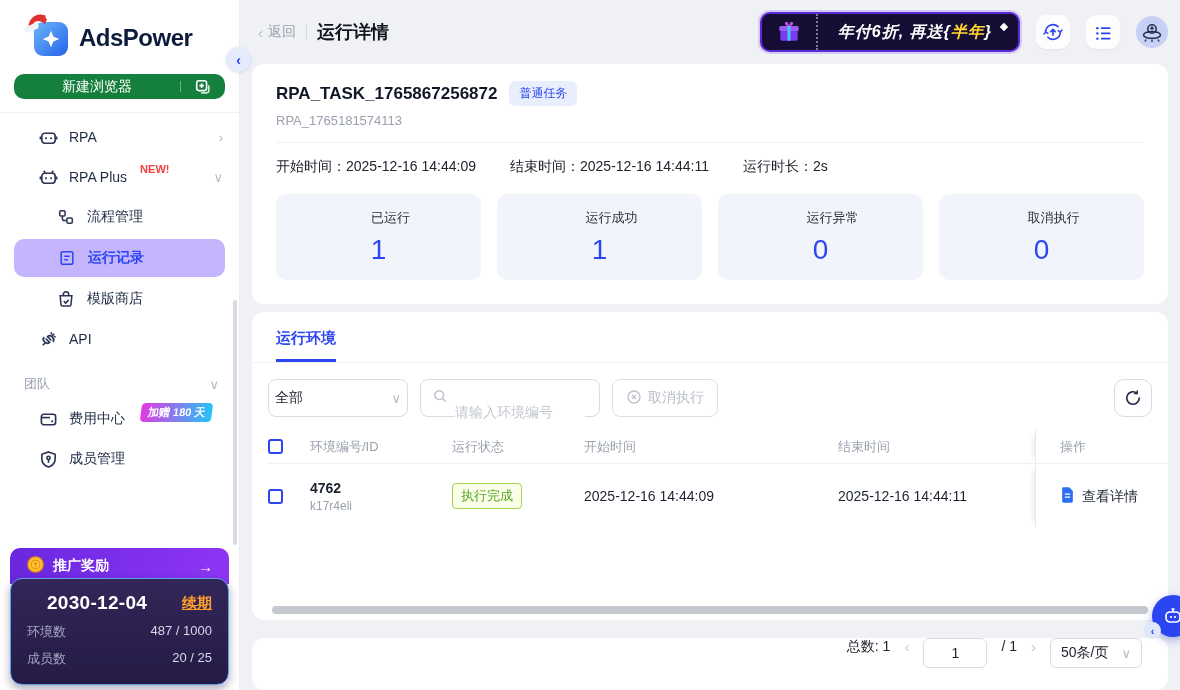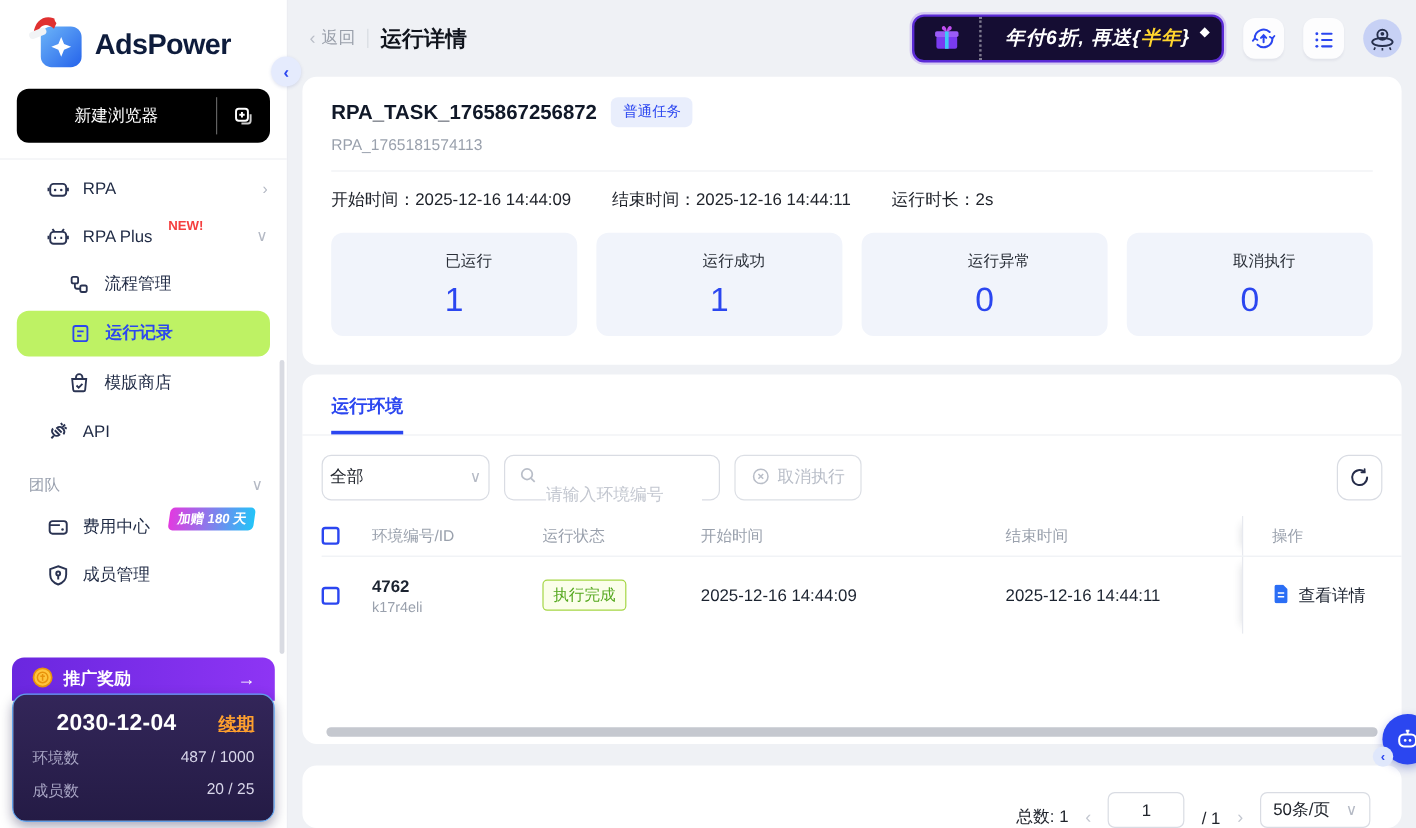--- a/index.html
+++ b/index.html
@@ -8,39 +8,39 @@
   .app { position:relative; width:1180px; height:690px; display:flex; overflow:hidden; }
 
   
   .sidebar { position:relative; width:240px; background:#fff; flex-shrink:0; border-right:1px solid #ecedf2; }
   .logo { display:flex; align-items:center; gap:9px; padding:20px 0 12px 34px; }
   .logo-mark { position:relative; width:36px; height:36px; }
   .logo-sq { position:absolute; left:0; top:2px; width:34px; height:34px; border-radius:9px;
              background:linear-gradient(135deg,#6db5f8,#2563eb); display:flex; align-items:center; justify-content:center; }
   .hat { position:absolute; left:-12px; top:-12px; }
   .logo-text { font-size:24px; font-weight:800; color:#0e1c3c; letter-spacing:-0.5px; }
-  .new-browser-btn { display:flex; margin:6px 14px 0; height:45px; background:#000000; border-radius:10px;
+  .new-browser-btn { display:flex; margin:6px 14px 0; height:25px; background:#15803d; border-radius:10px;
                      color:#fff; overflow:hidden; cursor:pointer; }
   .nb-main { flex:1; display:flex; align-items:center; justify-content:center; font-size:14px; }
   .nb-sep { width:1px; background:rgba(255,255,255,.38); margin:7px 0; }
   .nb-icon { width:44px; display:flex; align-items:center; justify-content:center; }
   .collapse-btn { position:absolute; left:226px; top:47px; width:25px; height:25px; border-radius:50%;
                   background:#e5ebfd; color:#2b46f0; display:flex; align-items:center; justify-content:center;
                   font-size:14px; font-weight:700; z-index:6; box-shadow:0 1px 3px rgba(40,60,150,.15); }
   .side-divider { height:1px; background:#eef0f4; margin:13px 0 4px; }
 
   .nav-item { position:relative; height:40px; display:flex; align-items:center; gap:11px;
               padding:0 16px 0 38px; font-size:14px; color:#1f2a44; cursor:pointer; }
   .nav-item .ico { display:flex; width:20px; justify-content:center; color:#2a3352; }
   .nav-item .spacer { flex:1; }
   .chev { color:#b4b9c4; font-size:13px; }
   .new-badge { position:relative; top:-8px; margin-left:2px; color:#f53f3f; font-size:11px; font-weight:700; }
   .nav-item.sub { padding-left:56px; }
   .nav-pill { margin:2px 14px; height:38px; border-radius:10px; display:flex; align-items:center; gap:11px;
-              padding-left:43px; background:#bef264; color:#2b46f0; font-size:14px; font-weight:600; cursor:pointer; }
+              padding-left:43px; background:#c4b5fd; color:#2b46f0; font-size:14px; font-weight:600; cursor:pointer; }
   .nav-pill .ico { display:flex; width:20px; justify-content:center; color:#2b46f0; }
   .team-head { display:flex; align-items:center; padding:16px 20px 6px 24px; font-size:13px; color:#99a0ae; }
   .team-head .spacer { flex:1; }
   .gift-badge { margin-left:4px; transform:skewX(-8deg) translateY(-7px); background:linear-gradient(90deg,#e23ae0,#23c4f8);
                 color:#fff; font-size:11px; font-weight:700; padding:2px 7px; border-radius:4px; white-space:nowrap; }
   .side-scrollbar { position:absolute; right:2px; top:300px; width:4px; height:245px; border-radius:2px; background:#d9dbe2; }
 
   .promo-banner { position:absolute; left:10px; right:10px; top:548px; height:36px;
                   background:linear-gradient(90deg,#6a27df,#8e35f4); border-radius:10px 10px 0 0;
                   display:flex; align-items:center; gap:8px; padding:0 16px; color:#fff; font-size:14px; font-weight:700; cursor:pointer; }
@@ -111,21 +111,21 @@
   .col-env { width:142px; } .col-status { width:132px; } .col-start { width:254px; } .col-end { width:197px; }
   .col-action { flex:1; align-self:stretch; display:flex; align-items:center; padding-left:24px;
                 border-left:1px solid #e7e9ef; box-shadow:-7px 0 7px -7px rgba(40,50,80,.18); }
   .checkbox { width:15px; height:15px; border:2px solid #2b46f0; border-radius:3px; background:#fff; cursor:pointer; }
   .env-no { font-weight:600; } .env-id { margin-top:3px; font-size:12px; color:#9aa1ad; }
   .status-badge { display:inline-block; border:1px solid #a5d645; background:#fbfeea; color:#55a81f;
                   font-size:13px; padding:3px 8px; border-radius:4px; }
   .view-detail { display:flex; align-items:flex-end; gap:7px; color:#1f2633; cursor:pointer; }
   .hscroll { margin:auto 20px 6px; height:8px; border-radius:4px; background:#c5c8cf; cursor:grab; }
 
-  .pagination-card { margin-top:18px; height:52px; display:flex; align-items:flex-end; justify-content:flex-end;
+  .pagination-card { margin-top:18px; height:52px; display:flex; align-items:flex-start; justify-content:flex-end;
                      gap:14px; padding:0 26px; font-size:14px; color:#20242c; flex-shrink:0; }
   .pg-chev { color:#c3c7d0; font-size:15px; cursor:pointer; }
   .page-input { width:64px; height:30px; border:1px solid #d9dce3; border-radius:6px; text-align:center;
                 font-size:14px; color:#20242c; outline:none; font-family:inherit; }
   .size-select { width:92px; height:30px; border:1px solid #d9dce3; border-radius:6px; display:flex;
                  align-items:center; padding:0 10px; cursor:pointer; }
   .size-select .spacer { flex:1; }
 
   .float-helper { position:absolute; right:-14px; top:595px; width:42px; height:42px; border-radius:50%;
                   background:#2b46f0; z-index:7; display:flex; align-items:center; justify-content:center; cursor:pointer;

